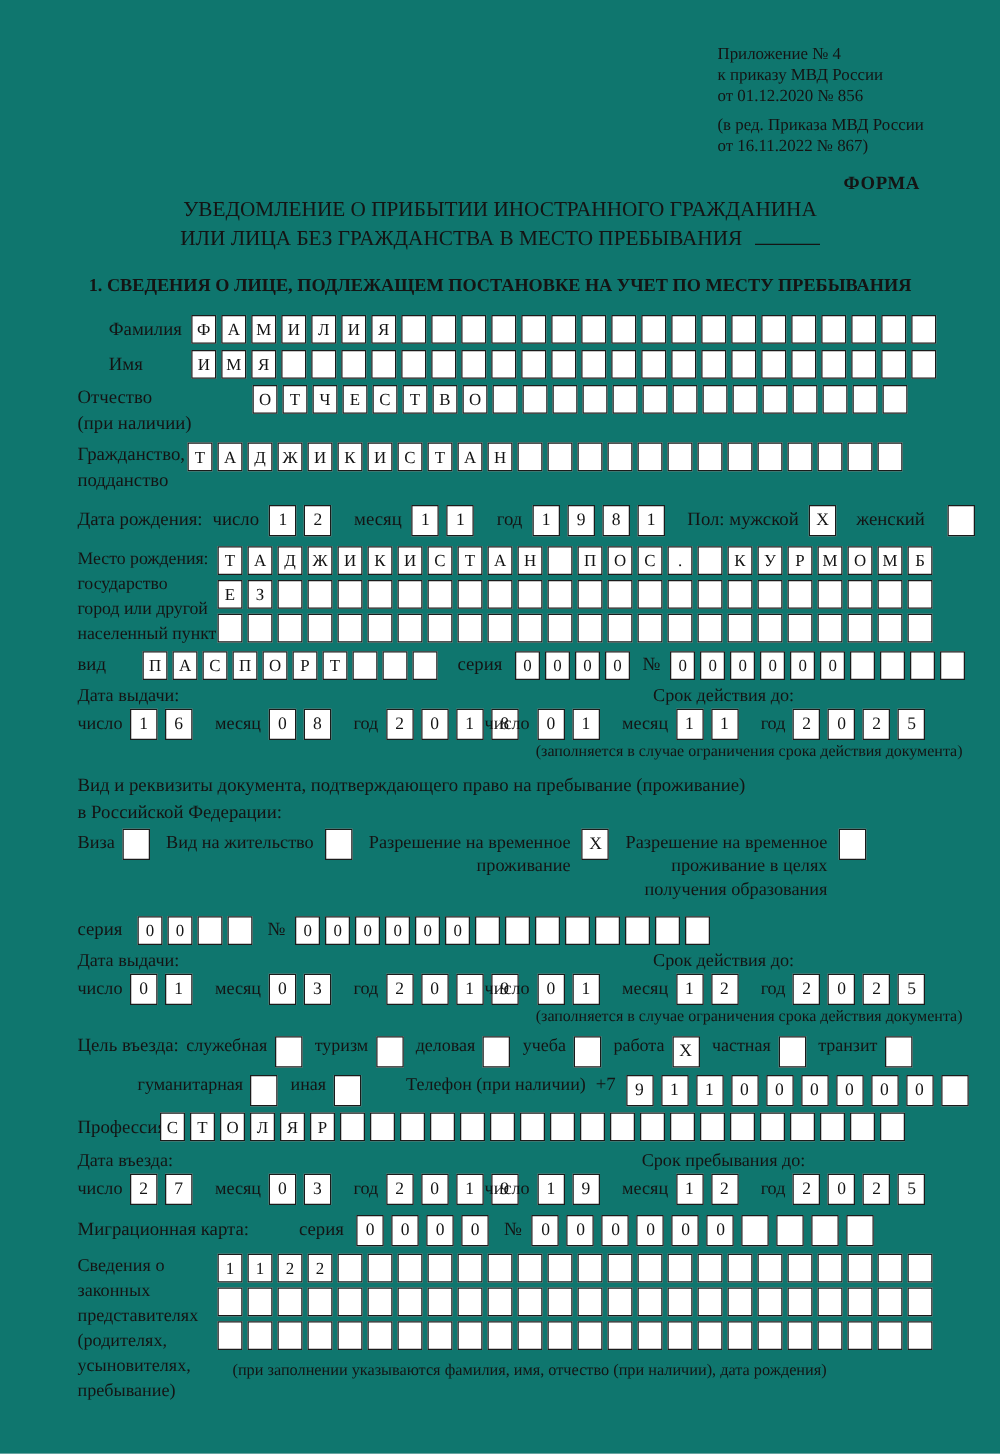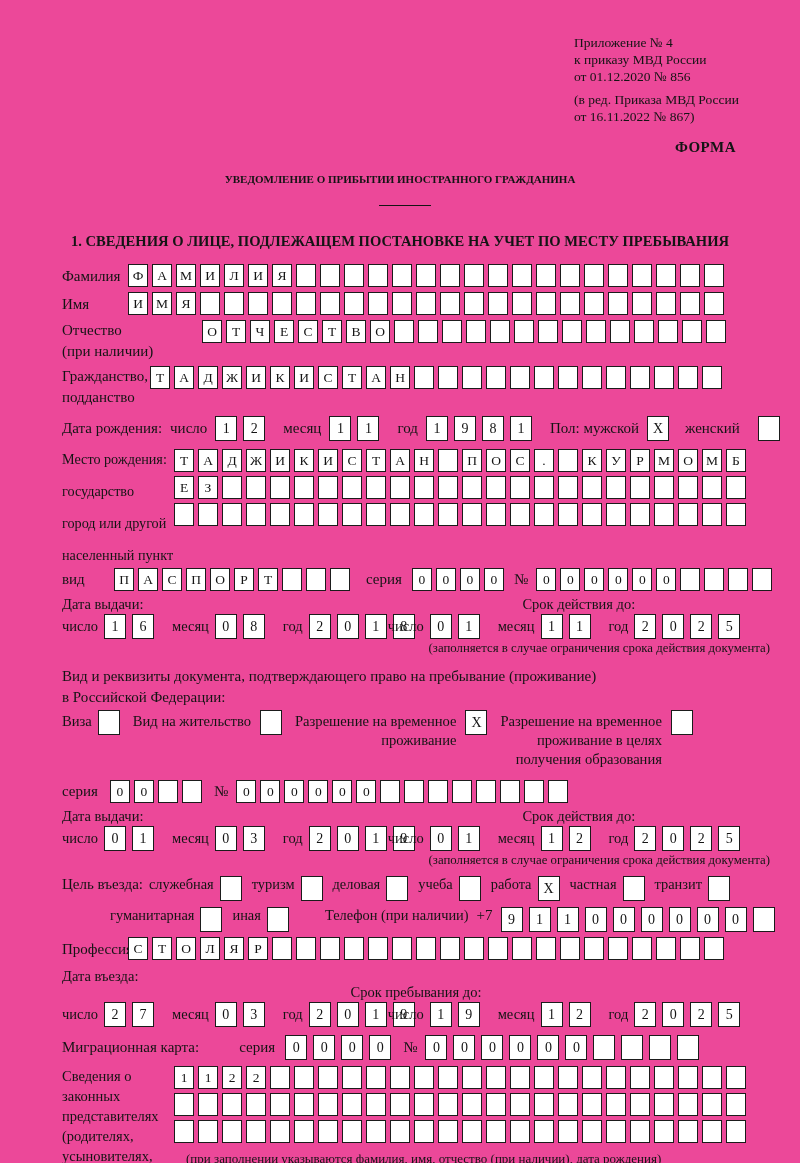--- a/index.html
+++ b/index.html
@@ -1,36 +1,36 @@
 <!DOCTYPE html>
 <html><head>
 <meta charset="utf-8">
 <style>
   html,body{margin:0;padding:0;background:#e8e8e8;}
   .page{
-    width:800px;height:1163px;background:#ec4899;color:#141414;
+    width:800px;height:1163px;background:#0f766e;color:#141414;
     font-family:"Liberation Serif","DejaVu Serif",serif;
     box-sizing:border-box;padding:34px 30px 0 62px;overflow:hidden;
     margin:0 auto;position:relative;
   }
   
   .annex{width:192px;margin-left:auto;margin-right:4px;font-size:13.5px;line-height:17px;}
   .annex .gap{height:6px;}
   .forma{text-align:right;margin:14px 34px 0 0;font-weight:bold;font-size:15px;letter-spacing:.5px;}
   
   .centered{margin-left:-32px;width:calc(100% + 32px);text-align:center;}
-  .title{font-weight:bold;font-size:11px;line-height:23px;margin-top:12px;}
+  .title{font-weight:normal;font-size:17px;line-height:23px;}
   .title-underline{display:inline-block;width:52px;border-bottom:1.8px solid #141414;height:.85em;margin-left:10px;}
   .sec-heading{font-weight:bold;font-size:14.6px;margin-top:18px;line-height:18px;}
   
   .frow{display:flex;align-items:flex-start;margin-top:4px;}
   .lbl{font-size:15px;line-height:24px;white-space:nowrap;}
   .lbl-block{display:flex;flex-direction:column;font-size:15px;line-height:21px;flex:none;}
   .lbl-block span{white-space:nowrap;}
-  .w66{width:66px;flex:none;}
+  .w66{width:66px;flex:none;margin-left:25px;}
   .w88{width:88px;flex:none;}
   .w112{width:112px;flex:none;}
   .w140{width:140px;flex:none;}
   .cells{display:flex;flex:none;}
   .cell{flex:none;width:18px;height:21px;border:1.6px solid #1b1b1b;margin-right:4px;
         text-align:center;font-size:13.5px;line-height:21px;background:#fff;}
   .lg .cell{width:20px;height:23px;line-height:23px;margin-right:6px;font-size:14px;}
   .cellcol{display:flex;flex-direction:column;}
   .cellcol .cells{margin-bottom:4px;}
   .cb{flex:none;display:inline-block;width:20px;height:23px;border:1.6px solid #1b1b1b;
@@ -84,21 +84,21 @@
     <div class="gap"></div>
     <div>(в ред. Приказа МВД России</div>
     <div>от 16.11.2022 № 867)</div>
   </div>
 
   <div class="forma">ФОРМА</div>
 
   <div class="title centered">
     <div>УВЕДОМЛЕНИЕ О ПРИБЫТИИ ИНОСТРАННОГО ГРАЖДАНИНА</div>
     <div>
-      <span class="title-underline"></span>
+      <span>ИЛИ ЛИЦА БЕЗ ГРАЖДАНСТВА В МЕСТО ПРЕБЫВАНИЯ</span><span class="title-underline"></span>
     </div>
   </div>
 
   <div class="sec-heading centered">1. СВЕДЕНИЯ О ЛИЦЕ, ПОДЛЕЖАЩЕМ ПОСТАНОВКЕ НА УЧЕТ ПО МЕСТУ ПРЕБЫВАНИЯ</div>
 
   <div class="frow" style="margin-top:14px;">
     <span class="lbl w66">Фамилия</span>
     <span class="cells">
         <span class="cell">Ф</span>
         <span class="cell">А</span>
@@ -242,21 +242,21 @@
         <span class="cell">8</span>
         <span class="cell">1</span>
       </span>
     <span class="lbl">Пол: мужской</span>
     <span class="cb">X</span>
     <span class="lbl" style="margin-left:16px;">женский</span>
     <span class="cb" style="margin-left:10px;"></span>
   </div>
 
   <div class="frow" style="margin-top:8px;">
-    <span class="lbl-block w112" style="font-size:14.2px;line-height:20px;gap:12px;">
+    <span class="lbl-block w112" style="font-size:14.2px;line-height:20px;">
       <span>Место рождения:</span>
       <span>государство</span>
       <span>город или другой</span>
       <span>населенный пункт</span>
     </span>
     <span class="cellcol">
       <span class="cells">
           <span class="cell">Т</span>
           <span class="cell">А</span>
           <span class="cell">Д</span>
@@ -587,21 +587,21 @@
         <span class="cell"></span>
         <span class="cell"></span>
         <span class="cell"></span>
         <span class="cell"></span>
         <span class="cell"></span>
         <span class="cell"></span>
         <span class="cell"></span>
       </span>
   </div>
 
-  <div class="dual-head" style="margin-top:7px;flex-direction:column;">
+  <div class="dual-head" style="margin-top:7px;">
     <span class="dh-l">Дата въезда:</span>
     <span class="dh-r">Срок пребывания до:</span>
   </div>
   <div class="daterow">
     <span class="dgroup dg-l">
       <span class="lbl">число</span>
       <span class="cells lg">
           <span class="cell">2</span>
           <span class="cell">7</span>
         </span>

